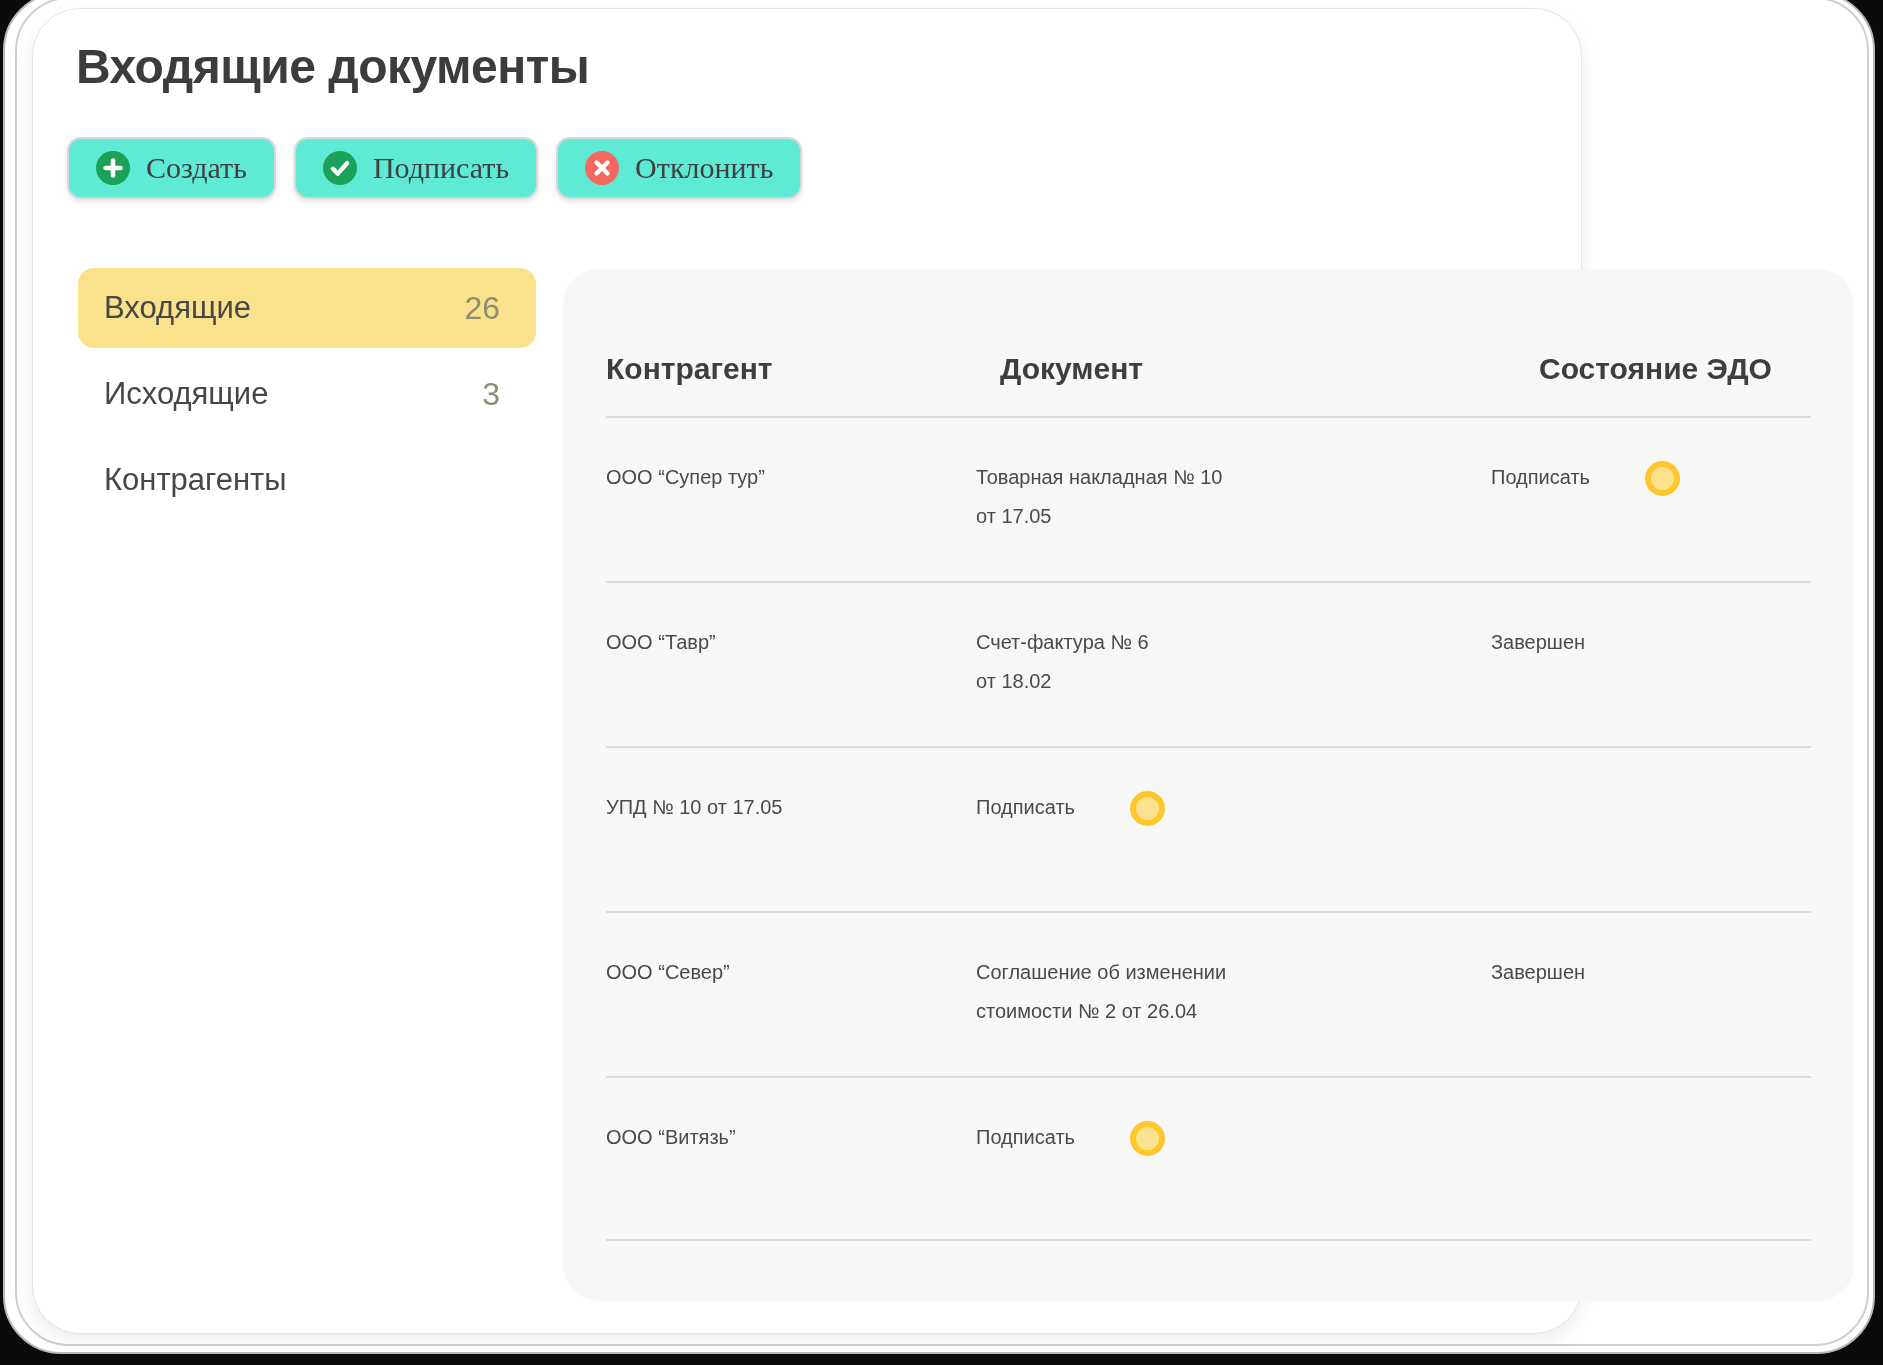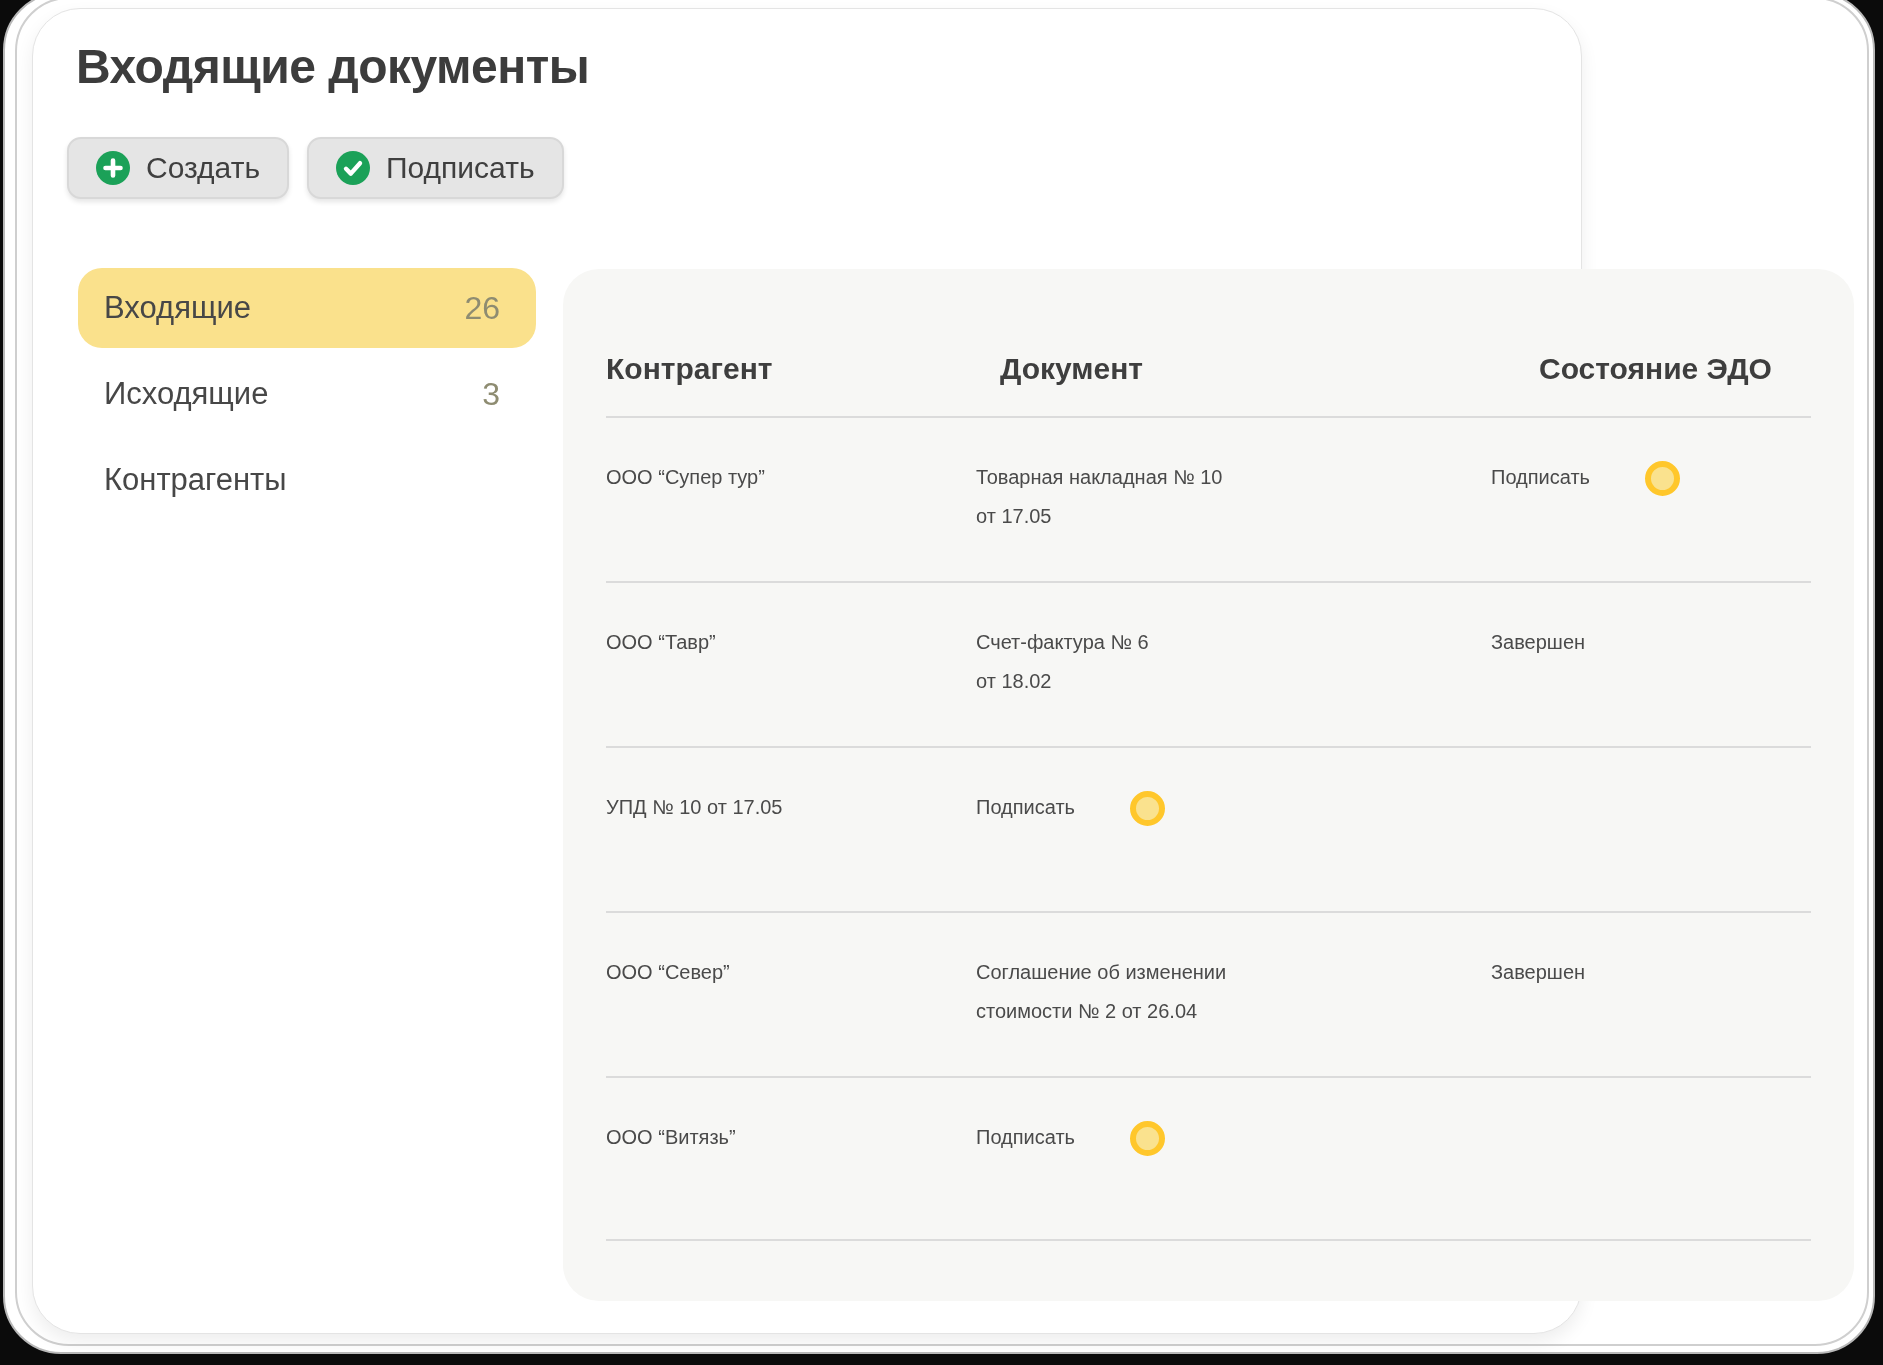--- a/index.html
+++ b/index.html
@@ -26,30 +26,30 @@
   
   .page-title {
     position:absolute; left:43px; top:30px;
     font-size:48px; font-weight:700; color:#3c3c3c; letter-spacing:-0.5px;
   }
   
   .toolbar { position:absolute; left:34px; top:128px; display:flex; gap:18px; }
   .btn {
     display:inline-flex; align-items:center; gap:16px;
     height:62px; padding:0 27px; box-sizing:border-box;
-    background:#e5e5e5; border:2px solid #d8d8d8; border-radius:14px;
-    font-family:Liberation Sans, sans-serif;
+    background:#5eead4; border:2px solid #d8d8d8; border-radius:14px;
+    font-family:Liberation Serif, serif;
     font-size:30px; color:#3f3f3f; cursor:pointer;
     box-shadow:0 3px 5px rgba(0,0,0,0.10);
   }
   .btn svg { display:block; }
   
   .sidebar { position:absolute; left:45px; top:259px; width:458px; }
   .side-item {
-    height:80px; margin-bottom:6px; border-radius:24px;
+    height:80px; margin-bottom:6px; border-radius:16px;
     display:flex; align-items:center; justify-content:space-between;
     padding:0 36px 0 26px; box-sizing:border-box;
     font-size:31px; color:#474747; cursor:pointer;
   }
   .side-item.selected { background:#FAE18C; }
   .side-count { font-size:32px; color:#8e8c71; }
   
   .panel {
     position:absolute; left:530px; top:260px; width:1291px; height:1032px;
     background:#F7F7F5; border-radius:36px; box-sizing:border-box;
@@ -95,20 +95,29 @@
       <span>Создать</span>
     </button>
     <button class="btn">
       <span>
         <svg width="34" height="34" viewBox="0 0 34 34">
           <circle cx="17" cy="17" r="17" fill="#1BA158"></circle>
           <path d="M10 17.8l4.8 4.8 9.2-10.4" stroke="#ffffff" stroke-width="4.4" fill="none" stroke-linecap="round" stroke-linejoin="round"></path>
         </svg>
       </span>
       <span>Подписать</span>
+    </button>
+    <button class="btn">
+      <span>
+        <svg width="34" height="34" viewBox="0 0 34 34">
+          <circle cx="17" cy="17" r="17" fill="#F4685E"></circle>
+          <path d="M11.5 11.5l11 11M22.5 11.5l-11 11" stroke="#ffffff" stroke-width="4.4" stroke-linecap="round"></path>
+        </svg>
+      </span>
+      <span>Отклонить</span>
     </button>
   </div>
 
   <nav class="sidebar">
       <div class="side-item selected">
     <span class="side-label">Входящие</span>
     <span class="side-count">26</span>
   </div>
       <div class="side-item">
     <span class="side-label">Исходящие</span>

